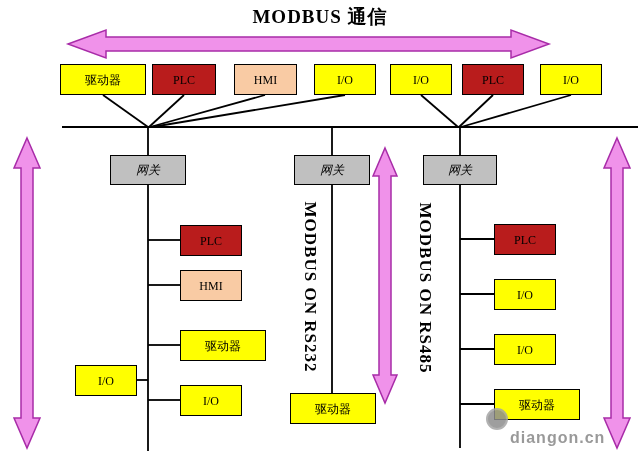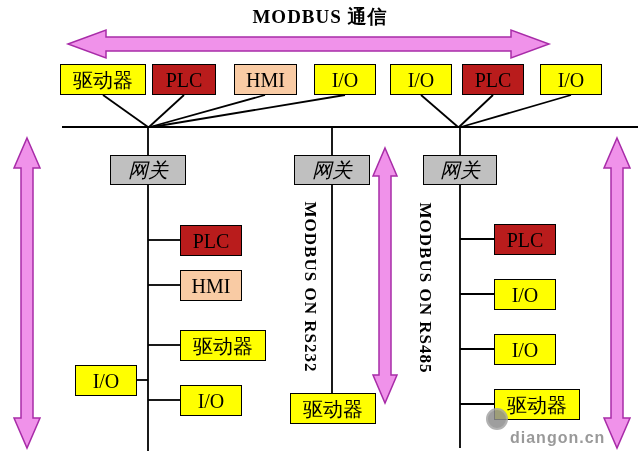--- a/index.html
+++ b/index.html
@@ -11,21 +11,21 @@
   .title{
     position:absolute;left:0;top:4px;width:640px;text-align:center;
     font-size:19px;font-weight:bold;letter-spacing:1px;
   }
   .tcpip{
     position:absolute;left:175px;top:106px;font-size:16px;font-weight:bold;background:#fff;padding:0 2px;
   }
   .box{
     position:absolute;height:31px;border:1.5px solid #000;box-sizing:border-box;
     display:flex;align-items:center;justify-content:center;
-    font-size:20px;line-height:1;
+    font-size:12px;line-height:1;
   }
   .driver,.io{background:#ffff00;}
   .plc{background:#b91c1c;}
   .hmi{background:#f9cba4;}
   .gateway{background:#c0c0c0;font-style:italic;}
   .mbplus{
     position:absolute;left:42px;top:235px;width:120px;
     font-size:17px;font-weight:bold;line-height:27px;
   }
   .vlabel{

